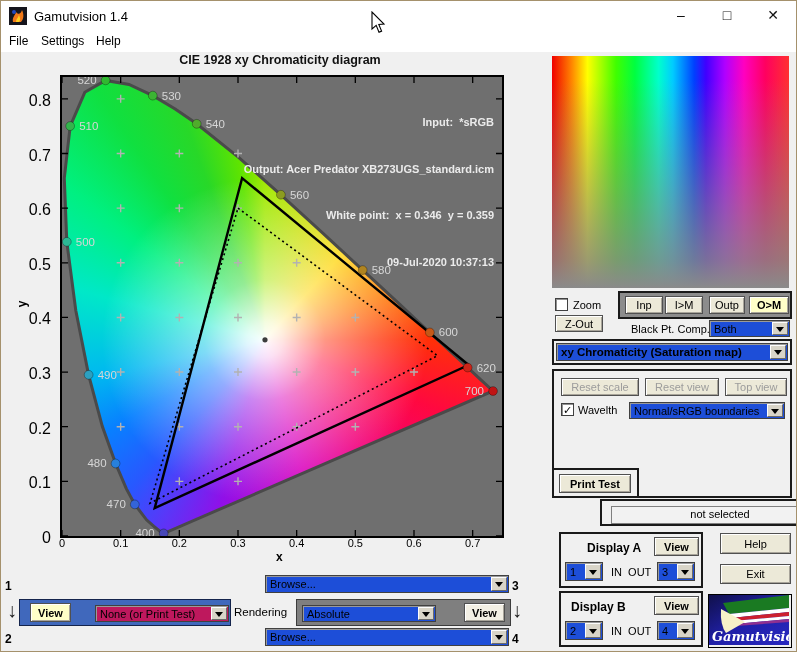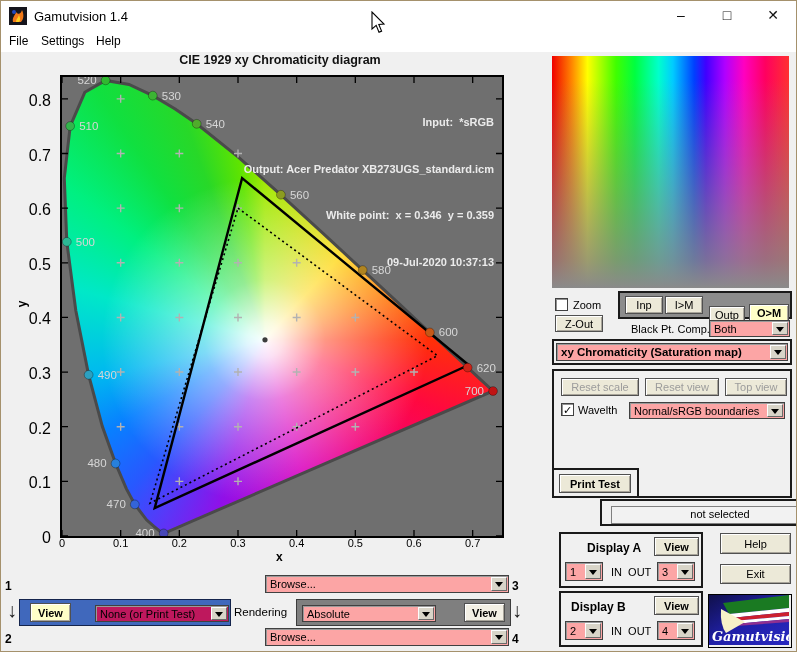--- a/index.html
+++ b/index.html
@@ -27,21 +27,21 @@
   .xticks{position:absolute;left:61px;top:536px;width:440px;height:14px;}
   .xticks span{position:absolute;top:0;width:36px;margin-left:-18px;text-align:center;font-size:11px;color:#000;}
   .yticks{position:absolute;left:0px;top:76px;width:55px;height:459px;}
   .yticks span{position:absolute;right:5px;width:50px;margin-top:-7px;text-align:right;font-size:16px;color:#000;}
   .axlbl{position:absolute;font-size:12px;font-weight:bold;color:#000;}
   .btn{background:#ece9d8;border:1px solid #505050;box-shadow:inset 1px 1px 0 #ffffff, inset -1px -1px 0 #a8a49a;font-size:11px;color:#000;display:flex;align-items:center;justify-content:center;box-sizing:border-box;white-space:pre;}
   .btn.b{font-weight:bold;}
   .btn.disabled{color:#9c9c9c;}
   .btn.yellow{background:#ffffc8;}
   .gbox{border:2px solid #1a1a1a;box-sizing:border-box;}
-  .combo{background:#fca5a5;border:1px solid #404040;box-sizing:border-box;position:absolute;box-shadow:inset 1px 1px 0 #9a9a9a;}
+  .combo{background:#1d4ed8;border:1px solid #404040;box-sizing:border-box;position:absolute;box-shadow:inset 1px 1px 0 #9a9a9a;}
   .combo .tx{position:absolute;left:4px;top:50%;transform:translateY(-50%);font-size:11px;white-space:pre;color:#000;max-width:calc(100% - 22px);overflow:hidden;}
   .combo .tx.b{font-weight:bold;font-size:11.5px;}
   .combo .ab{position:absolute;right:1px;top:1px;bottom:1px;width:16px;background:#d8d4c8;border:1px solid;border-color:#fcfcfc #6a6a6a #6a6a6a #fcfcfc;box-sizing:border-box;}
   .combo .tri{position:absolute;left:50%;top:50%;width:0;height:0;margin:-2px 0 0 -4px;border-left:4px solid transparent;border-right:4px solid transparent;border-top:5px solid #000;}
   .cbx{position:absolute;width:13px;height:13px;background:#fff;border:1px solid #404040;box-shadow:inset 1px 1px 0 #909090;font-size:11px;line-height:12px;text-align:center;color:#000;box-sizing:border-box;font-weight:bold;}
   .lbl{position:absolute;font-size:11px;color:#000;white-space:pre;}
   .numlbl{position:absolute;font-size:12px;font-weight:bold;color:#000;}
   .cmap{position:absolute;left:551px;top:55px;width:237px;height:232px;
     background:
      linear-gradient(to bottom, rgba(134,134,134,0) 0%, rgba(134,134,134,0) 10%, rgba(134,134,134,0.82) 88%, #8a8a8a 100%),
@@ -68,21 +68,21 @@
     <span class="tbtn" style="right:46px;">□</span>
     <span class="tbtn" style="right:0;">✕</span>
   </div>
 
   <div class="menubar">
     <span class="mitem" style="left:8px;">File</span>
     <span class="mitem" style="left:40px;">Settings</span>
     <span class="mitem" style="left:95px;">Help</span>
   </div>
 
-  <div class="charttitle">CIE 1929 xy Chromaticity diagram</div>
+  <div class="charttitle">CIE 1928 xy Chromaticity diagram</div>
 
   <div class="plot">
     <div class="horseshoe" id="horseshoe" style="clip-path: polygon(23.21% 99.4%, 23.01% 99.43%, 22.52% 99.18%, 20.88% 97.89%, 19.2% 96.46%, 16.55% 93.12%, 14.61% 89.67%, 12.17% 84.2%, 9.16% 76.11%, 6.05% 64.88%, 3.13% 50.87%, 1.09% 35.9%, 0.52% 22.05%, 1.85% 10.69%, 5.19% 3.33%, 9.91% 0.74%, 15.23% 1.64%, 20.63% 4.06%, 25.72% 6.95%, 30.61% 10.2%, 40.21% 17.58%, 49.75% 25.65%, 59.21% 33.96%, 68.33% 42.07%, 76.69% 49.5%, 83.6% 55.65%, 88.77% 60.24%, 92.2% 63.3%, 95.2% 65.96%, 97.96% 68.42%);"></div>
     <svg class="overlay" id="plot-svg" width="440" height="459" viewBox="0 0 440 459">
         <path d="M102.1 456.3L101.3 456.4L99.1 455.2L91.9 449.3L84.5 442.8L72.8 427.4L64.3 411.6L53.6 386.5L40.3 349.3L26.6 297.8L13.8 233.5L4.8 164.8L2.3 101.2L8.2 49.1L22.8 15.3L43.6 3.4L67.0 7.5L90.8 18.6L113.2 31.9L134.7 46.8L176.9 80.7L218.9 117.8L260.5 155.9L300.7 193.1L337.5 227.2L367.8 255.5L390.6 276.5L405.7 290.5L418.9 302.8L431.0 314.0Z" fill="none" stroke="#4a4a4a" stroke-width="3"></path>
         <path d="M113.33333333333333 404.35714285714283H121.33333333333333M117.33333333333333 400.35714285714283V408.35714285714283M171.99999999999997 404.35714285714283H179.99999999999997M175.99999999999997 400.35714285714283V408.35714285714283M54.666666666666664 349.7142857142857H62.666666666666664M58.666666666666664 345.7142857142857V353.7142857142857M113.33333333333333 349.7142857142857H121.33333333333333M117.33333333333333 345.7142857142857V353.7142857142857M171.99999999999997 349.7142857142857H179.99999999999997M175.99999999999997 345.7142857142857V353.7142857142857M230.66666666666666 349.7142857142857H238.66666666666666M234.66666666666666 345.7142857142857V353.7142857142857M289.3333333333333 349.7142857142857H297.3333333333333M293.3333333333333 345.7142857142857V353.7142857142857M54.666666666666664 295.0714285714286H62.666666666666664M58.666666666666664 291.0714285714286V299.0714285714286M113.33333333333333 295.0714285714286H121.33333333333333M117.33333333333333 291.0714285714286V299.0714285714286M171.99999999999997 295.0714285714286H179.99999999999997M175.99999999999997 291.0714285714286V299.0714285714286M230.66666666666666 295.0714285714286H238.66666666666666M234.66666666666666 291.0714285714286V299.0714285714286M289.3333333333333 295.0714285714286H297.3333333333333M293.3333333333333 291.0714285714286V299.0714285714286M347.99999999999994 295.0714285714286H355.99999999999994M351.99999999999994 291.0714285714286V299.0714285714286M54.666666666666664 240.4285714285714H62.666666666666664M58.666666666666664 236.4285714285714V244.4285714285714M113.33333333333333 240.4285714285714H121.33333333333333M117.33333333333333 236.4285714285714V244.4285714285714M171.99999999999997 240.4285714285714H179.99999999999997M175.99999999999997 236.4285714285714V244.4285714285714M230.66666666666666 240.4285714285714H238.66666666666666M234.66666666666666 236.4285714285714V244.4285714285714M289.3333333333333 240.4285714285714H297.3333333333333M293.3333333333333 236.4285714285714V244.4285714285714M54.666666666666664 185.78571428571428H62.666666666666664M58.666666666666664 181.78571428571428V189.78571428571428M113.33333333333333 185.78571428571428H121.33333333333333M117.33333333333333 181.78571428571428V189.78571428571428M171.99999999999997 185.78571428571428H179.99999999999997M175.99999999999997 181.78571428571428V189.78571428571428M230.66666666666666 185.78571428571428H238.66666666666666M234.66666666666666 181.78571428571428V189.78571428571428M54.666666666666664 131.14285714285714H62.666666666666664M58.666666666666664 127.14285714285714V135.14285714285714M113.33333333333333 131.14285714285714H121.33333333333333M117.33333333333333 127.14285714285714V135.14285714285714M171.99999999999997 131.14285714285714H179.99999999999997M175.99999999999997 127.14285714285714V135.14285714285714M54.666666666666664 76.50000000000001H62.666666666666664M58.666666666666664 72.50000000000001V80.50000000000001M113.33333333333333 76.50000000000001H121.33333333333333M117.33333333333333 72.50000000000001V80.50000000000001M171.99999999999997 76.50000000000001H179.99999999999997M175.99999999999997 72.50000000000001V80.50000000000001M54.666666666666664 21.85714285714282H62.666666666666664M58.666666666666664 17.85714285714282V25.85714285714282" stroke="#b2b2b2" stroke-width="1.4" fill="none"></path>
         <polygon points="180.1,101.1 406.6,288.0 92.7,431.1" fill="none" stroke="#000" stroke-width="2.4" stroke-dasharray="none"></polygon>
         <polygon points="176.0,131.1 375.5,278.7 88.0,426.2" fill="none" stroke="#000" stroke-width="1.6" stroke-dasharray="2 3"></polygon>
         <circle cx="101.66933333333334" cy="456.3771428571428" r="4.4" fill="#4848b8" stroke="rgba(0,0,0,0.3)" stroke-width="1"></circle>
         <text x="92.66933333333334" y="460.3771428571428" fill="#d6d6d6" font-size="11.5" text-anchor="end" font-family="'Liberation Sans','DejaVu Sans',sans-serif">400</text>
@@ -148,22 +148,22 @@
   <div class="axlbl" style="left:18px;top:296px;transform:rotate(-90deg);">y</div>
 
   <div class="cmap"></div>
 
   <span class="cbx" style="left:554px;top:297px;"></span>
   <span class="lbl" style="left:572px;top:298px;">Zoom</span>
 
   <div class="abs gbox" style="left:617px;top:290px;width:174px;height:28px;background:#8c8c8c;">
     <div class="btn abs" style="left:5px;top:3px;width:38px;height:18px;">Inp</div>
     <div class="btn abs" style="left:45px;top:3px;width:38px;height:18px;">I&gt;M</div>
-    <div class="btn abs" style="left:89px;top:13px;width:36px;height:18px;">Outp</div>
-    <div class="btn b yellow abs" style="left:129px;top:3px;width:40px;height:18px;margin-top:8px;">O&gt;M</div>
+    <div class="btn abs" style="left:89px;top:3px;width:36px;height:18px;">Outp</div>
+    <div class="btn b yellow abs" style="left:129px;top:3px;width:40px;height:18px;">O&gt;M</div>
   </div>
 
   <div class="btn abs" style="left:554px;top:314px;width:48px;height:17px;">Z-Out</div>
   <span class="lbl" style="left:630px;top:322px;">Black Pt. Comp.</span>
   <div class="combo" style="left:708px;top:319px;width:81px;height:17px;">
     <span class="tx">Both</span>
     <span class="ab">
         <span class="tri"></span>
       </span>
   </div>

